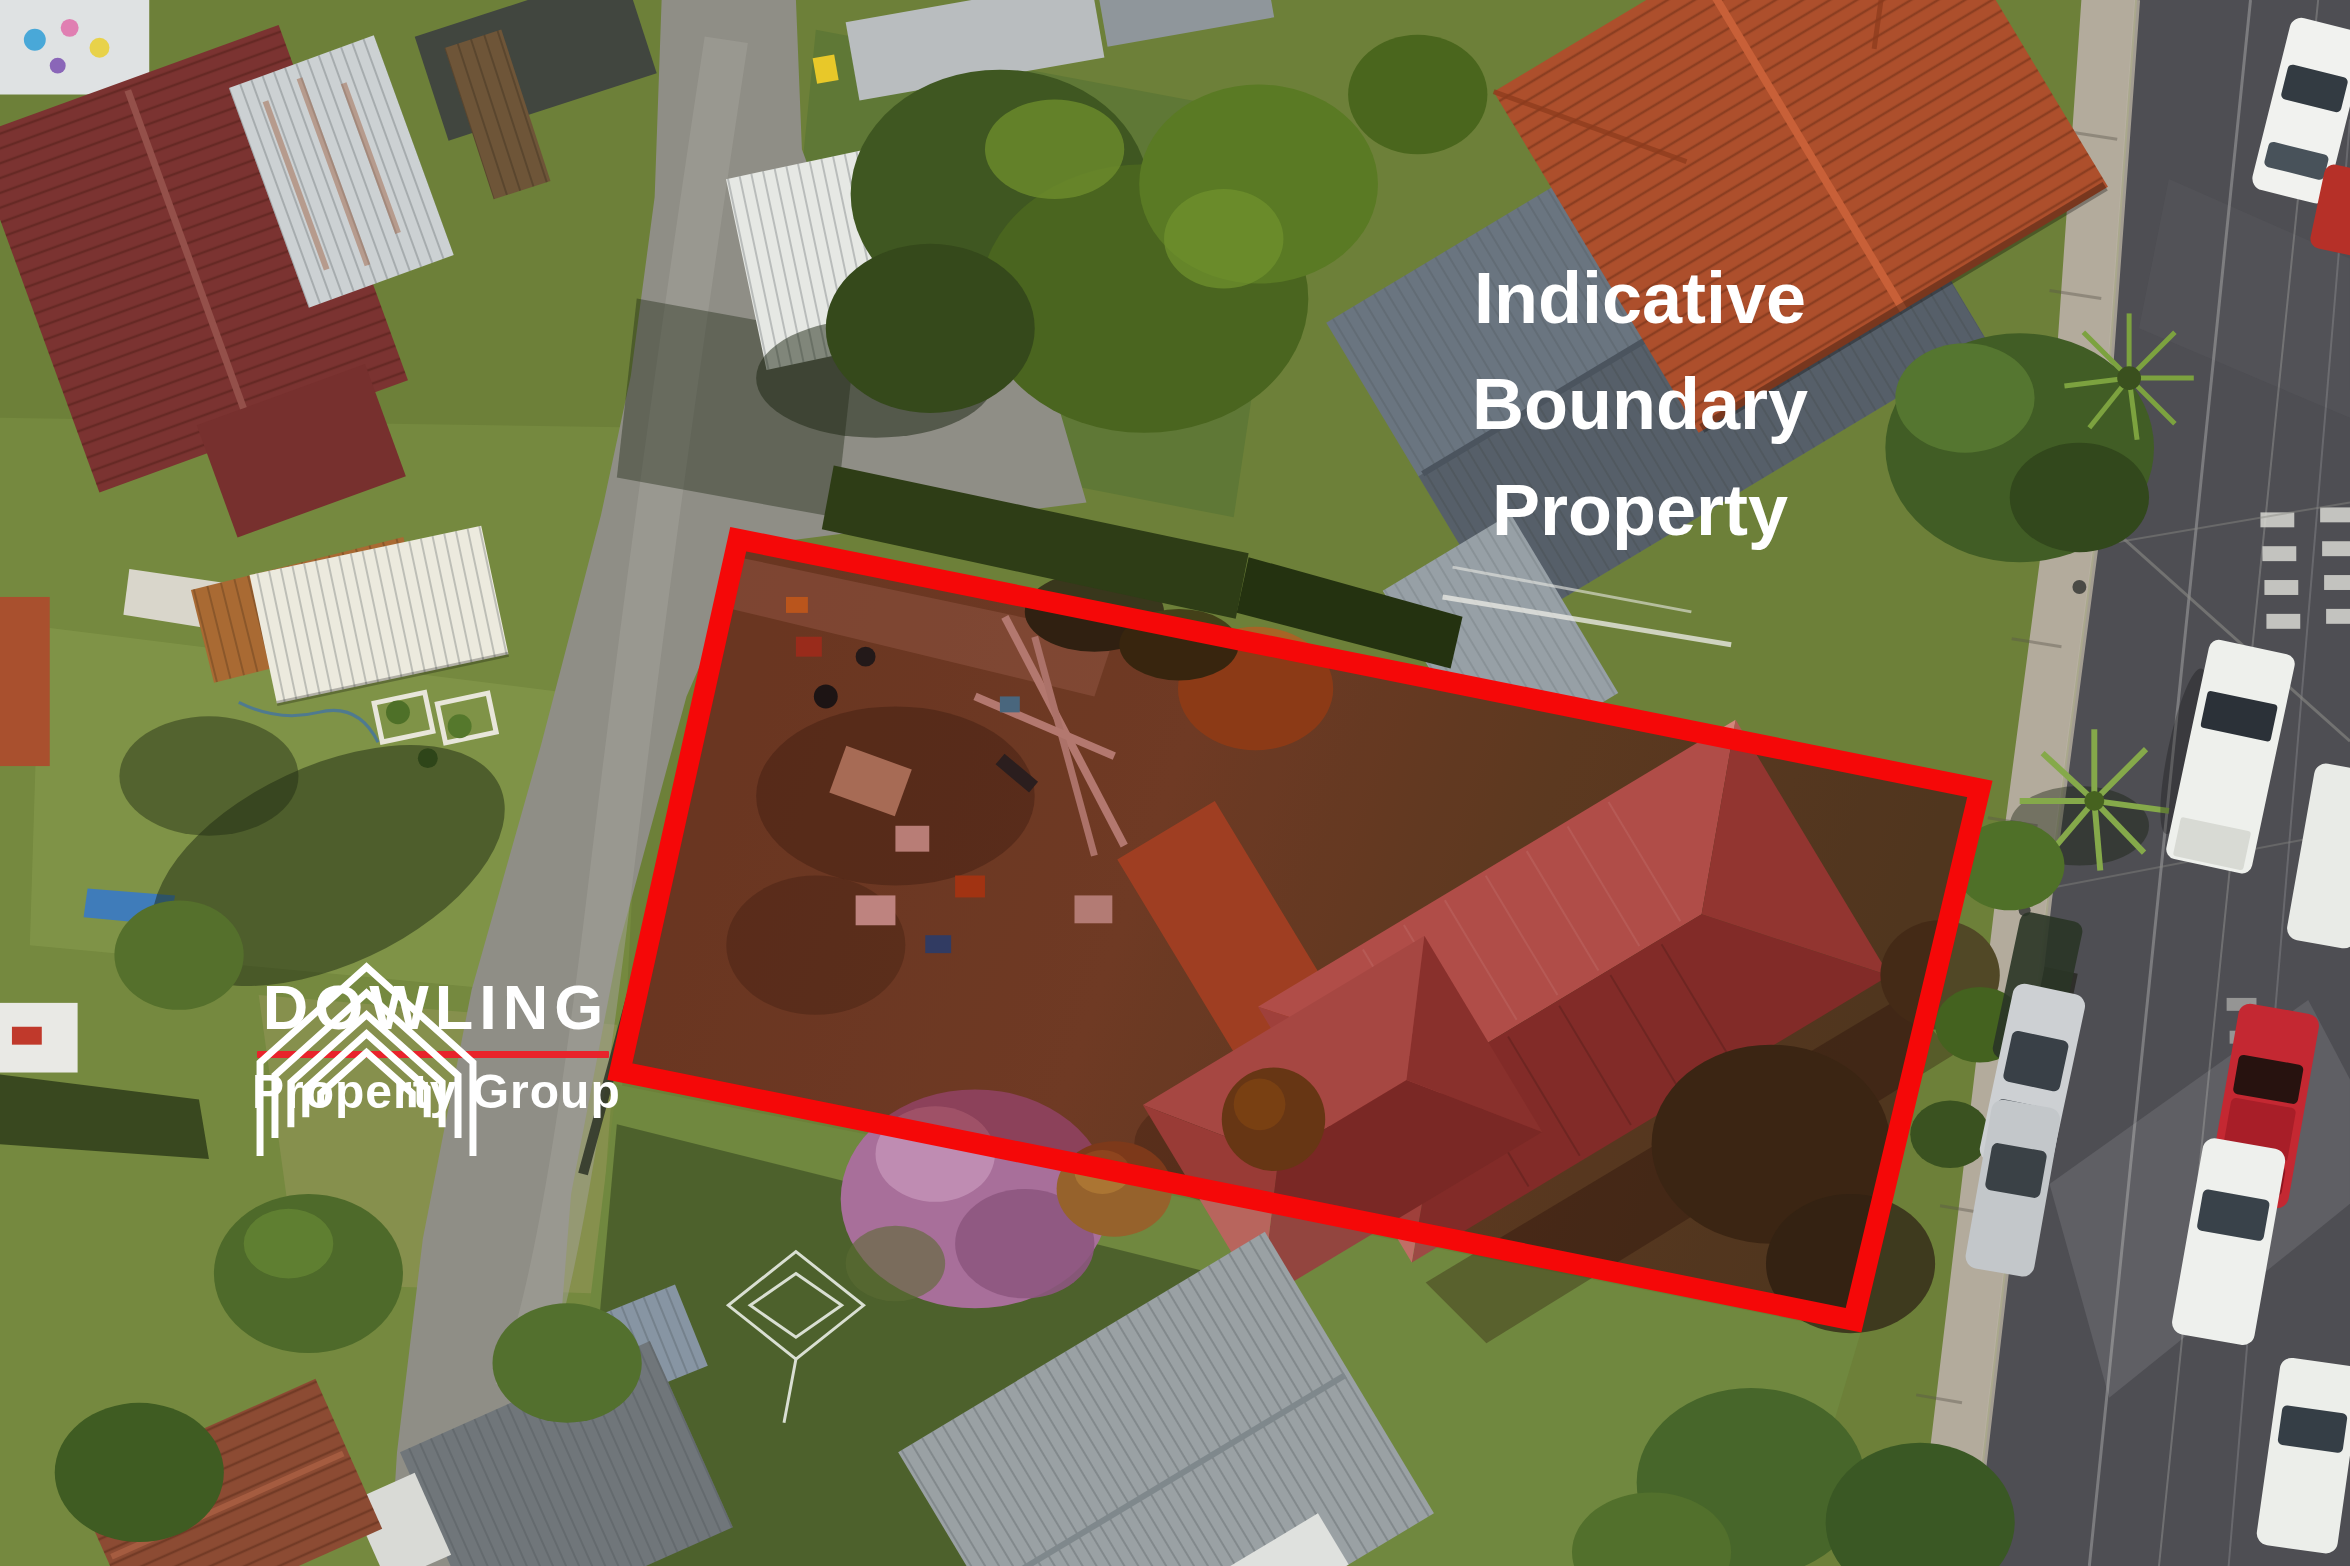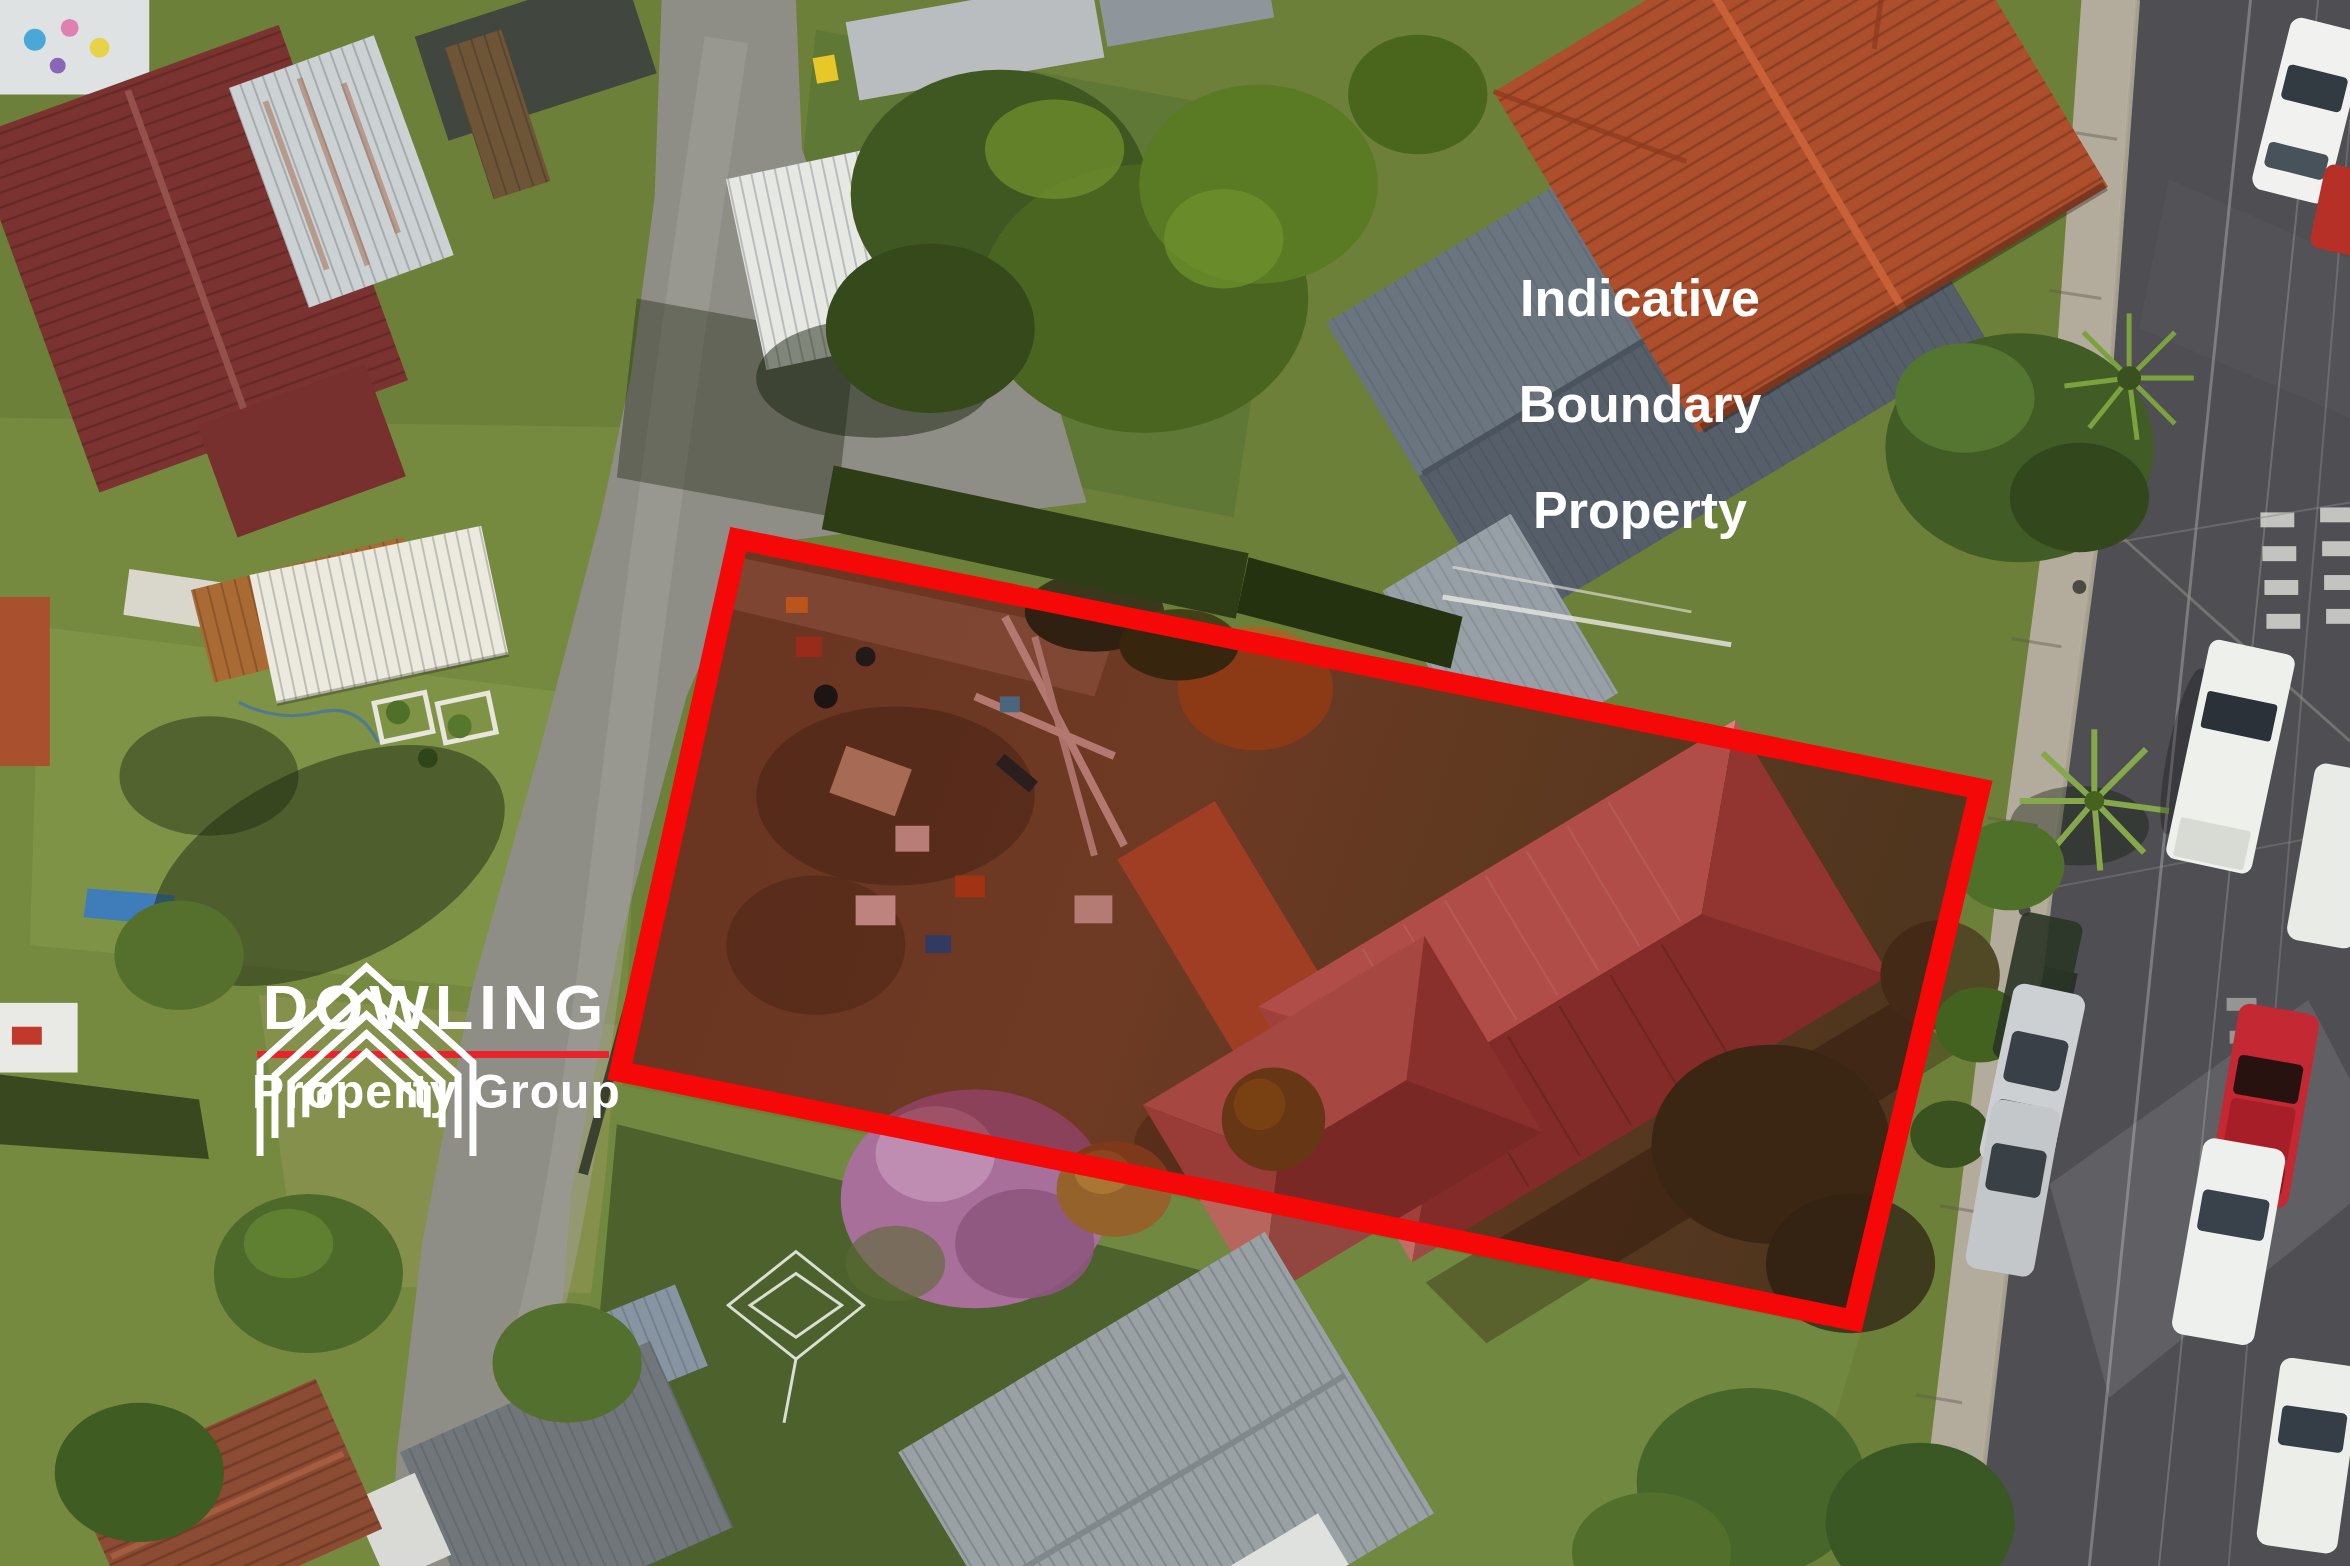--- a/index.html
+++ b/index.html
@@ -1,20 +1,20 @@
 <!DOCTYPE html>
 <html><head>
 <meta charset="utf-8">
 <style>
   html,body{margin:0;padding:0;background:#222;}
   .scene{position:relative;width:2350px;height:1566px;overflow:hidden;background:#6d8039;
          font-family:"Liberation Sans", sans-serif;}
   .scene svg{position:absolute;left:0;top:0;}
   .boundary-label{position:absolute;left:1277px;top:245px;width:726px;text-align:center;
-                  color:#ffffff;font-size:52px;line-height:106px;font-weight:700;
+                  color:#ffffff;font-size:72px;line-height:106px;font-weight:700;
                   letter-spacing:0px;white-space:nowrap;}
   .watermark{position:absolute;left:252px;top:947px;width:362px;text-align:center;color:#ffffff;}
   .wm-icon{display:block;margin:10px auto 0;}
   .wm-brand{font-size:63px;font-weight:700;letter-spacing:6px;line-height:64px;margin-top:28px;
             padding-left:6px;white-space:nowrap;}
   .wm-line{width:352px;height:7px;background:#e8232b;margin:12px auto 0;border-radius:1px;}
   .wm-tagline{font-size:48px;font-weight:700;letter-spacing:1px;line-height:50px;margin-top:9px;
               white-space:nowrap;}
 </style>
 </head>

